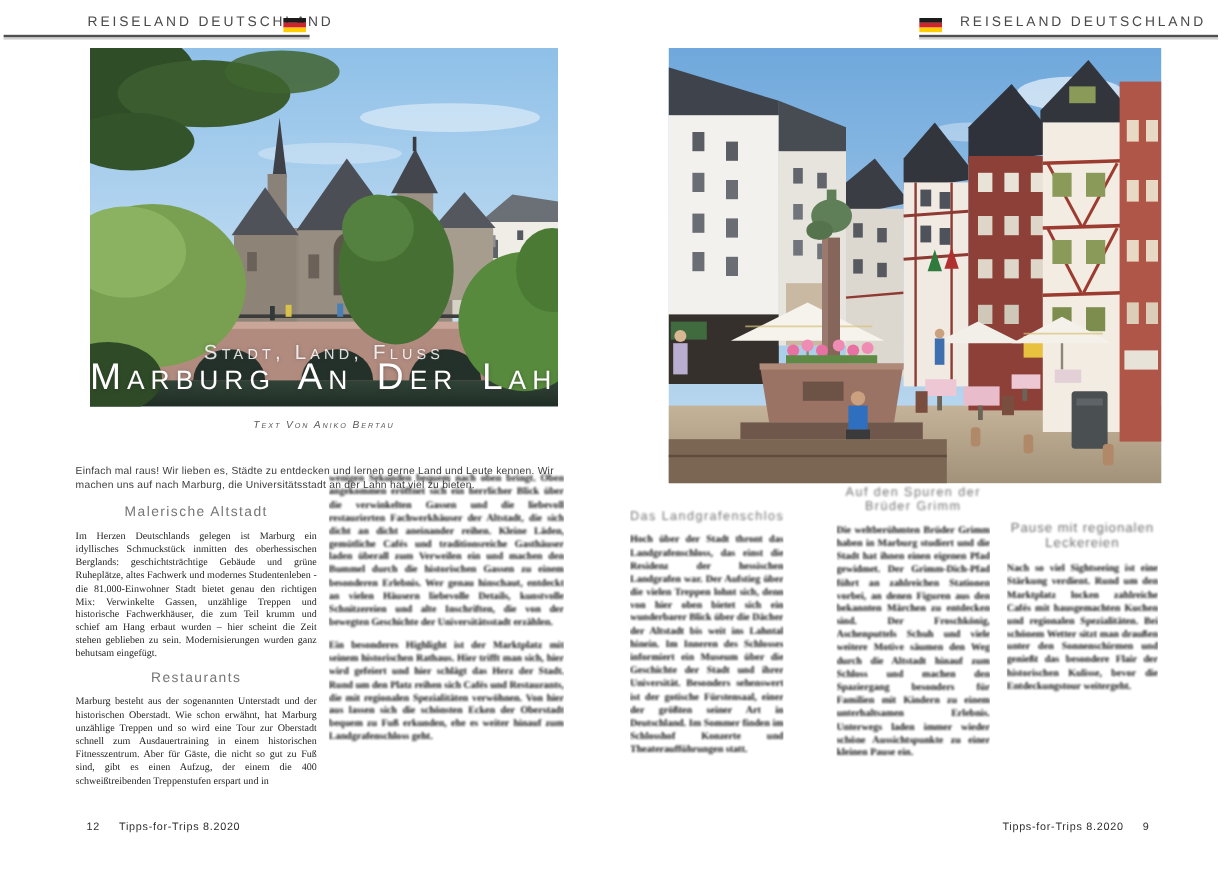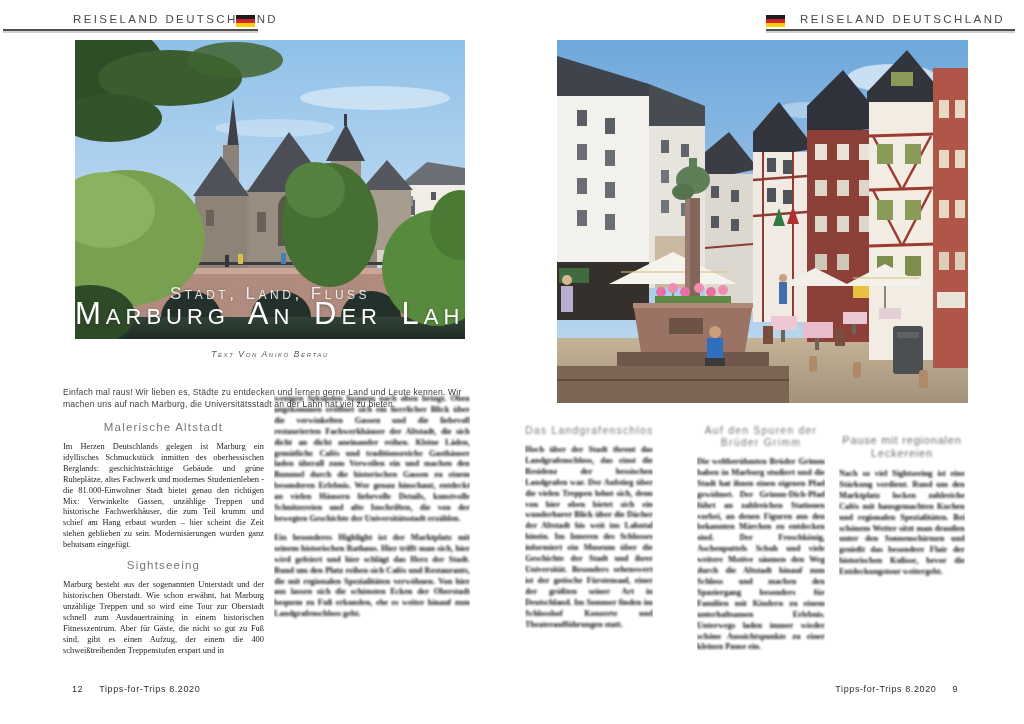--- a/index.html
+++ b/index.html
@@ -155,21 +155,21 @@
   <div class="abs kicker" style="left:0;top:244px;">Stadt, Land, Fluss</div>
   <div class="abs photo-title" style="left:0;top:256px;">Marburg An Der Lahn</div>
 </div>
 
 <div class="abs byline" style="left:75px;top:349px;width:390px;">Text Von Aniko Bertau</div>
 <div class="abs intro" style="left:63px;top:386px;width:404px;">Einfach mal raus! Wir lieben es, Städte zu entdecken und lernen gerne Land und Leute kennen. Wir machen uns auf nach Marburg, die Universitätsstadt an der Lahn hat viel zu bieten.</div>
 
 <div class="abs col" style="left:63px;top:421px;width:201px;height:243px;">
   <div class="col-heading">Malerische Altstadt</div>
   <p class="body-text">Im Herzen Deutschlands gelegen ist Marburg ein idyllisches Schmuckstück inmitten des oberhessischen Berglands: geschichtsträchtige Gebäude und grüne Ruheplätze, altes Fachwerk und modernes Studentenleben - die 81.000-Einwohner Stadt bietet genau den richtigen Mix: Verwinkelte Gassen, unzählige Treppen und historische Fachwerkhäuser, die zum Teil krumm und schief am Hang erbaut wurden – hier scheint die Zeit stehen geblieben zu sein. Modernisierungen wurden ganz behutsam eingefügt.</p>
-  <div class="col-heading" style="margin-top:4px;">Sightseeing</div>
+  <div class="col-heading" style="margin-top:4px;">Restaurants</div>
   <p class="body-text">Marburg besteht aus der sogenannten Unterstadt und der historischen Oberstadt. Wie schon erwähnt, hat Marburg unzählige Treppen und so wird eine Tour zur Oberstadt schnell zum Ausdauertraining in einem historischen Fitnesszentrum. Aber für Gäste, die nicht so gut zu Fuß sind, gibt es einen Aufzug, der einem die 400 schweißtreibenden Treppenstufen erspart und in</p>
 </div>
 
 <div class="abs col" style="left:274px;top:394px;width:196px;height:243px;">
   <p class="body-text blurred">wenigen Sekunden bequem nach oben bringt. Oben angekommen eröffnet sich ein herrlicher Blick über die verwinkelten Gassen und die liebevoll restaurierten Fachwerkhäuser der Altstadt, die sich dicht an dicht aneinander reihen. Kleine Läden, gemütliche Cafés und traditionsreiche Gasthäuser laden überall zum Verweilen ein und machen den Bummel durch die historischen Gassen zu einem besonderen Erlebnis. Wer genau hinschaut, entdeckt an vielen Häusern liebevolle Details, kunstvolle Schnitzereien und alte Inschriften, die von der bewegten Geschichte der Universitätsstadt erzählen.</p>
   <p class="body-text blurred">Ein besonderes Highlight ist der Marktplatz mit seinem historischen Rathaus. Hier trifft man sich, hier wird gefeiert und hier schlägt das Herz der Stadt. Rund um den Platz reihen sich Cafés und Restaurants, die mit regionalen Spezialitäten verwöhnen. Von hier aus lassen sich die schönsten Ecken der Oberstadt bequem zu Fuß erkunden, ehe es weiter hinauf zum Landgrafenschloss geht.</p>
 </div>
 
 <div class="abs photo-frame" style="left:557px;top:40px;width:411px;height:363px;">
   <svg width="411" height="363" viewBox="0 0 411 363" preserveAspectRatio="none">
@@ -330,21 +330,21 @@
       <rect x="362" y="330" width="9" height="18" rx="3" fill="#b08968"></rect>
     </g>
   </svg>
 </div>
 
 <div class="abs col" style="left:525px;top:424px;width:128px;height:240px;">
   <div class="col-heading blurred-h" style="font-size:10.5px;">Das Landgrafenschloss</div>
   <p class="body-text blurred">Hoch über der Stadt thront das Landgrafenschloss, das einst die Residenz der hessischen Landgrafen war. Der Aufstieg über die vielen Treppen lohnt sich, denn von hier oben bietet sich ein wunderbarer Blick über die Dächer der Altstadt bis weit ins Lahntal hinein. Im Inneren des Schlosses informiert ein Museum über die Geschichte der Stadt und ihrer Universität. Besonders sehenswert ist der gotische Fürstensaal, einer der größten seiner Art in Deutschland. Im Sommer finden im Schlosshof Konzerte und Theateraufführungen statt.</p>
 </div>
 
-<div class="abs col" style="left:697px;top:424px;width:128px;height:240px;">
+<div class="abs col" style="left:697px;top:404px;width:128px;height:240px;">
   <div class="col-heading blurred-h" style="font-size:10.5px;margin:0;">Auf den Spuren der</div>
   <div class="col-heading blurred-h" style="font-size:10.5px;margin:0 0 9px 0;">Brüder Grimm</div>
   <p class="body-text blurred">Die weltberühmten Brüder Grimm haben in Marburg studiert und die Stadt hat ihnen einen eigenen Pfad gewidmet. Der Grimm-Dich-Pfad führt an zahlreichen Stationen vorbei, an denen Figuren aus den bekannten Märchen zu entdecken sind. Der Froschkönig, Aschenputtels Schuh und viele weitere Motive säumen den Weg durch die Altstadt hinauf zum Schloss und machen den Spaziergang besonders für Familien mit Kindern zu einem unterhaltsamen Erlebnis. Unterwegs laden immer wieder schöne Aussichtspunkte zu einer kleinen Pause ein.</p>
 </div>
 
 <div class="abs col" style="left:839px;top:424px;width:126px;height:240px;">
   <div class="mid-heading blurred-h">
     <span style="display:block;">Pause mit regionalen</span>
     <span style="display:block;">Leckereien</span>
   </div>

